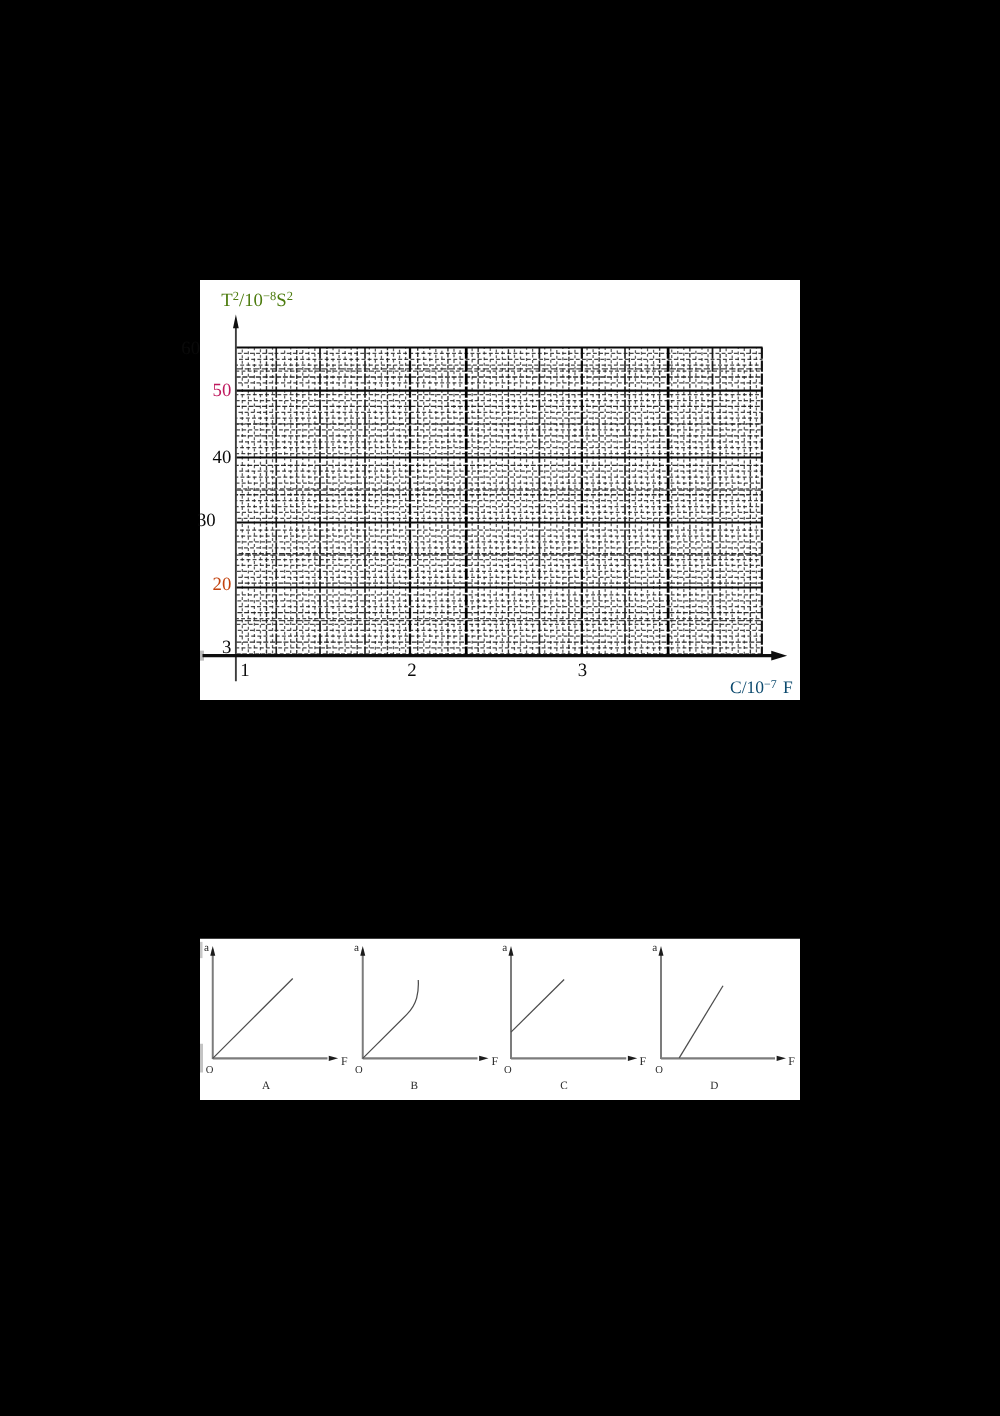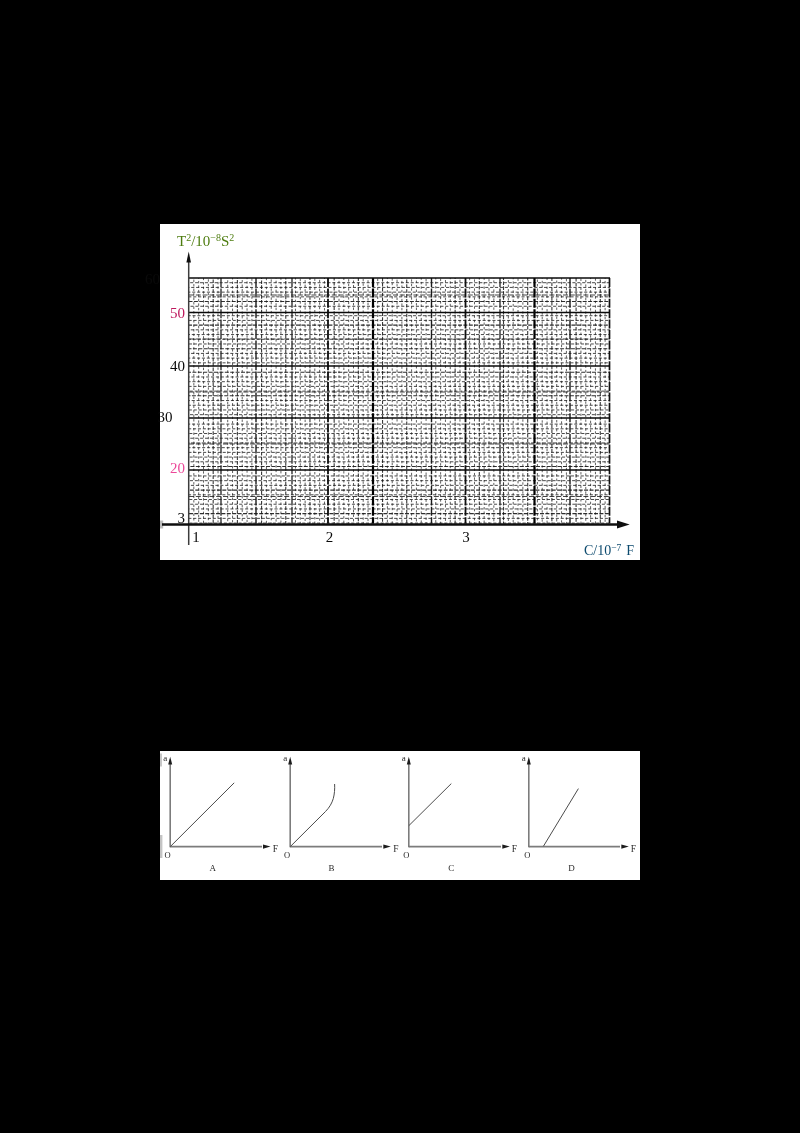--- a/index.html
+++ b/index.html
@@ -158,21 +158,21 @@
 <rect x="0" y="296.5" width="3.2" height="8" fill="#bdbdbd"></rect>
 <line x1="28.7" y1="33" x2="28.7" y2="321" stroke="#3c3c3c" stroke-width="1.5"></line>
 <polygon points="26.4,38.5 31,38.5 28.7,27.5" fill="#0f0f0f"></polygon>
 <line x1="2" y1="300.5" x2="459" y2="300.5" stroke="#0e0e0e" stroke-width="2.6"></line>
 <polygon points="457,296.6 457,304.4 469.7,300.5" fill="#0e0e0e"></polygon>
 </svg>
 <div style="position:absolute;right:455px;top:47.5px;width:40px;text-align:left;font-family:'Liberation Serif',serif;font-size:15px;color:#0a0a0a;line-height:15px">60</div>
       <div style="position:absolute;right:455px;top:81.9px;width:40px;text-align:right;font-family:Liberation Serif, serif;font-size:15px;color:#be185d;line-height:15px">50</div>
       <div style="position:absolute;right:455px;top:134.7px;width:40px;text-align:right;font-family:'Liberation Serif',serif;font-size:15px;color:#0a0a0a;line-height:15px">40</div>
       <div style="position:absolute;right:455px;top:186.3px;width:40px;text-align:center;font-family:'Liberation Serif',serif;font-size:15px;color:#0a0a0a;line-height:15px">30</div>
-      <div style="position:absolute;right:455px;top:236.8px;width:40px;text-align:right;font-family:'Liberation Serif',serif;font-size:15px;color:#ec4899;line-height:15px">20</div>
+      <div style="position:absolute;right:455px;top:236.8px;width:40px;text-align:right;font-family:'Liberation Serif',serif;font-size:15px;color:#c2410c;line-height:15px">20</div>
       <div style="position:absolute;right:455px;top:287.4px;width:40px;text-align:right;font-family:'Liberation Serif',serif;font-size:15px;color:#0a0a0a;line-height:15px">3</div>
 <div style="position:absolute;left:21.0px;top:305.6px;width:30px;text-align:center;font-family:'Liberation Serif',serif;font-size:15px;color:#0a0a0a;line-height:15px">1</div>
       <div style="position:absolute;left:154.5px;top:305.6px;width:30px;text-align:center;font-family:'Liberation Serif',serif;font-size:15px;color:#0a0a0a;line-height:15px">2</div>
       <div style="position:absolute;left:291.0px;top:305.6px;width:30px;text-align:center;font-family:'Liberation Serif',serif;font-size:15px;color:#0a0a0a;line-height:15px">3</div>
 <div style="position:absolute;left:17px;top:6px;font-family:'Liberation Serif',serif;font-size:15px;color:#4d7c0f;line-height:15px;white-space:nowrap">T<span style="font-size:10px;vertical-align:4.5px">2</span>/10<span style="font-size:10px;vertical-align:4.5px">−8</span>S<span style="font-size:10px;vertical-align:4.5px">2</span></div>
 <div style="position:absolute;left:424px;top:317px;font-family:'Liberation Serif',serif;font-size:14px;color:#0c4a6e;line-height:15px;white-space:nowrap">C/10<span style="font-size:9.5px;vertical-align:4.2px">−7</span><span style="margin-left:5px">F</span></div>
 </div>
 <div class="panel" id="p2" style="left:160px;top:751px;width:480px;height:129px">
 <svg width="480" height="129" style="position:absolute;left:0;top:0">
         <line x1="10.2" y1="8.5" x2="10.2" y2="96.2" stroke="#7c7c7c" stroke-width="1.6"></line>

